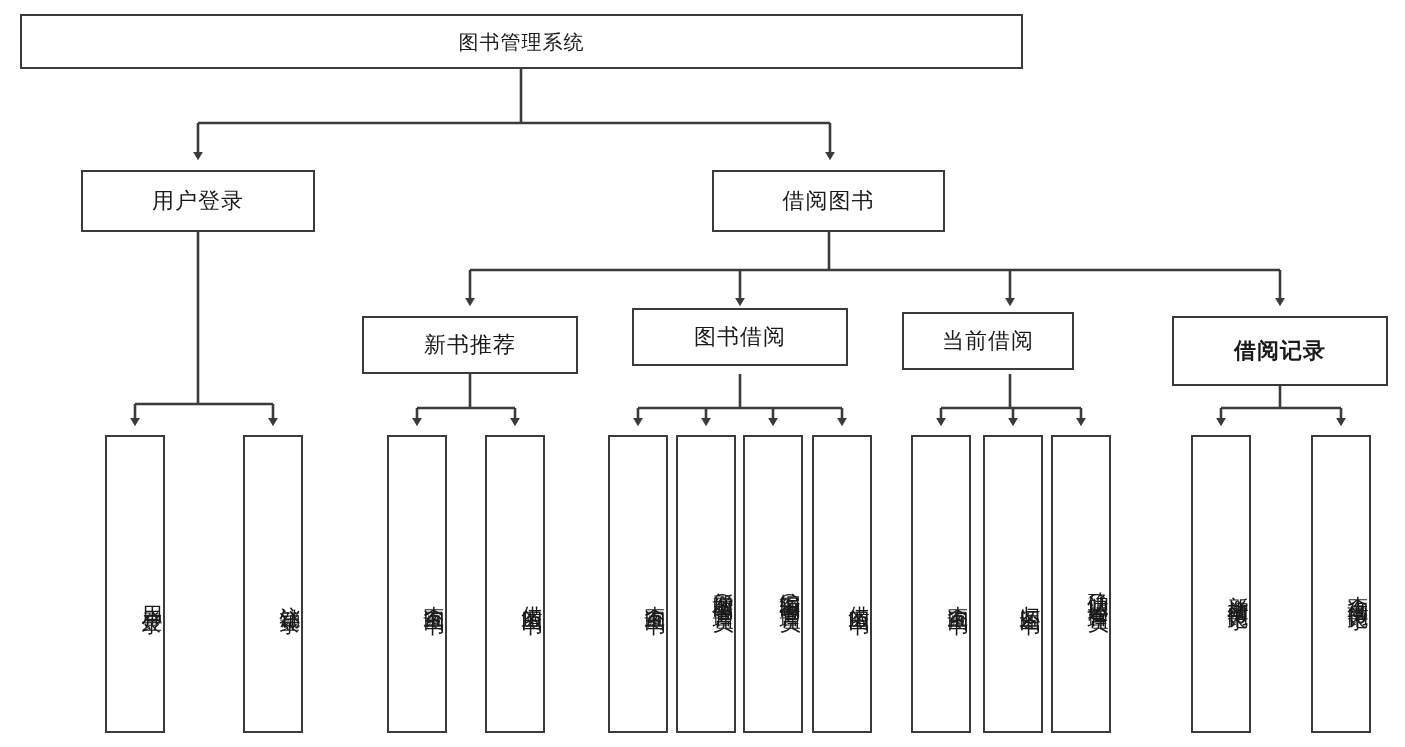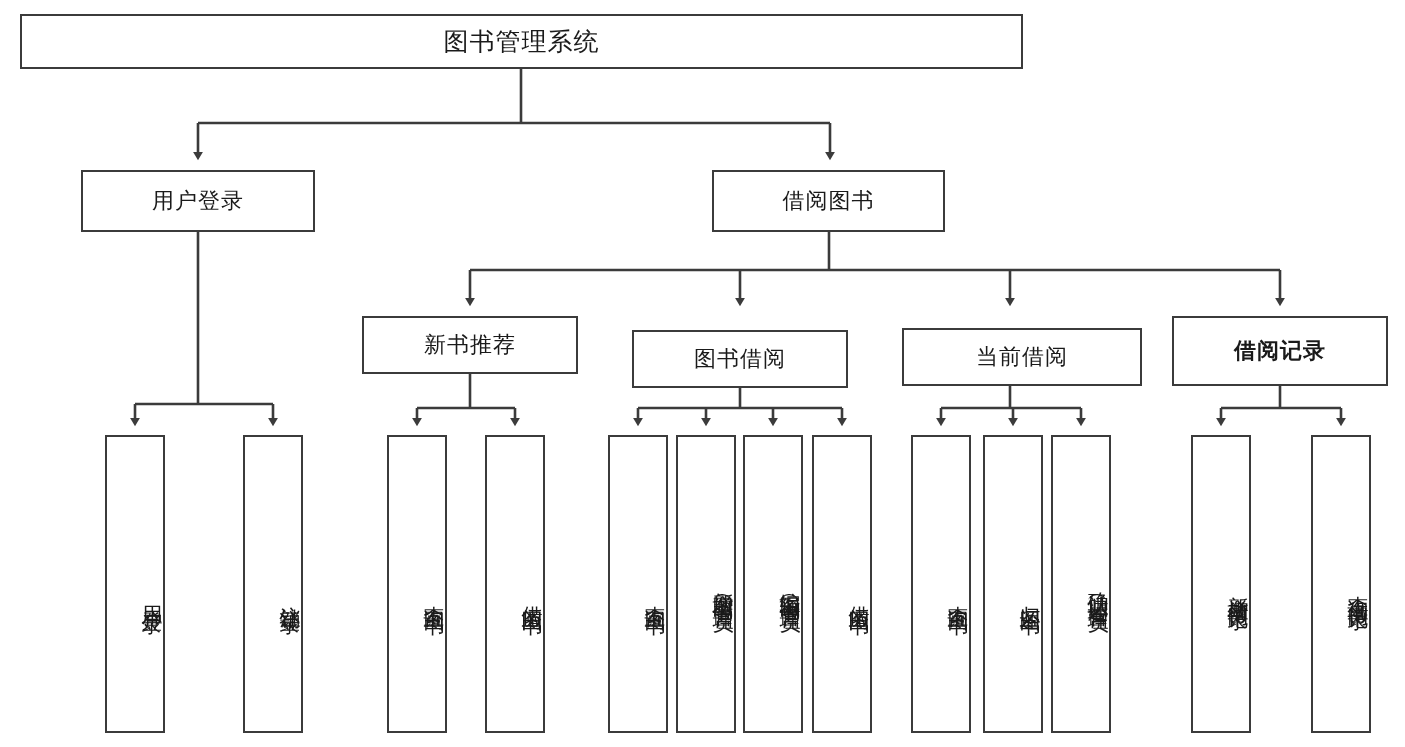--- a/index.html
+++ b/index.html
@@ -35,21 +35,21 @@
     justify-content: center;
     color: #1a1a1a;
     text-align: center;
   }
   .node.horiz {
     font-size: 22px;
     line-height: 1.2;
     letter-spacing: 1px;
   }
   .node.root {
-    font-size: 25px;
+    font-size: 20px;
   }
   .node.vert {
     writing-mode: vertical-rl;
     text-orientation: upright;
     align-items: flex-start;
     justify-content: center;
     padding-top: 22px;
     font-size: 21px;
     letter-spacing: 3px;
     line-height: 1.05;
@@ -128,24 +128,24 @@
   <div class="node horiz" style="left:81px; top:170px; width:234px; height:62px;">
     <span>用户登录</span>
   </div>
   <div class="node horiz" style="left:712px; top:170px; width:233px; height:62px;">
     <span>借阅图书</span>
   </div>
 
   <div class="node horiz" style="left:362px; top:316px; width:216px; height:58px;">
     <span>新书推荐</span>
   </div>
-  <div class="node horiz" style="left:632px; top:330px; width:216px; height:58px;">
+  <div class="node horiz" style="left:632px; top:308px; width:216px; height:58px;">
     <span>图书借阅</span>
   </div>
-  <div class="node horiz" style="left:902px; top:328px; width:240px; height:58px;">
+  <div class="node horiz" style="left:902px; top:312px; width:172px; height:58px;">
     <span>当前借阅</span>
   </div>
   <div class="node horiz" style="left:1172px; top:316px; width:216px; height:70px;font-weight:bold;">
     <span>借阅记录</span>
   </div>
 
   <div class="node vert" style="left:105px; top:435px; width:60px; height:298px;">
     <span>用户登录</span>
   </div>
   <div class="node vert" style="left:243px; top:435px; width:60px; height:298px;">

